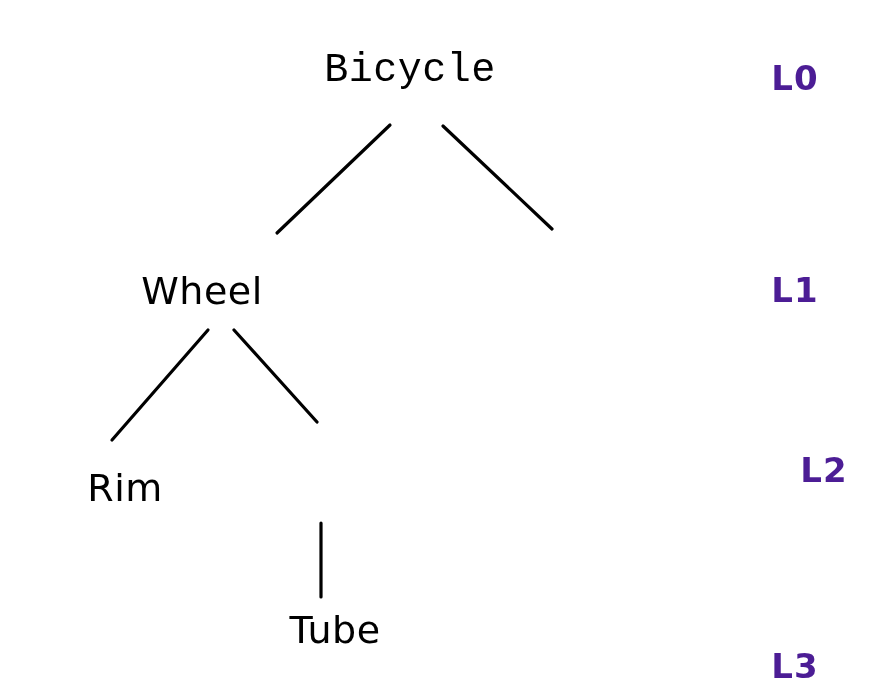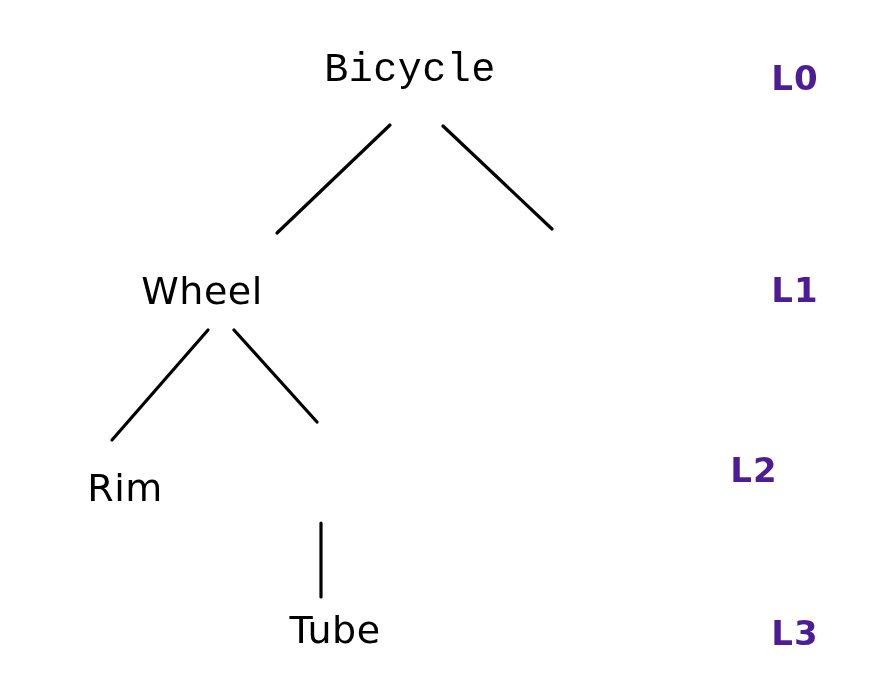--- a/index.html
+++ b/index.html
@@ -77,17 +77,17 @@
 
   <div class="node-label n-l2" style="left:125px; top:488px;">Rim</div>
 
 
   <div class="node-label n-l3" style="left:335px; top:630px;">Tube</div>
 
   <div class="level-label" style="left:795px; top:78px;">L0</div>
 
   <div class="level-label" style="left:795px; top:290px;text-align:center;">L1</div>
 
-  <div class="level-label" style="left:754px; top:470px;">L2</div>
+  <div class="level-label" style="left:824px; top:470px;">L2</div>
 
-  <div class="level-label" style="left:795px; top:633px;text-align:right;">L3</div>
+  <div class="level-label" style="left:795px; top:666px;text-align:right;">L3</div>
 
 </div>
 
 </body></html>

